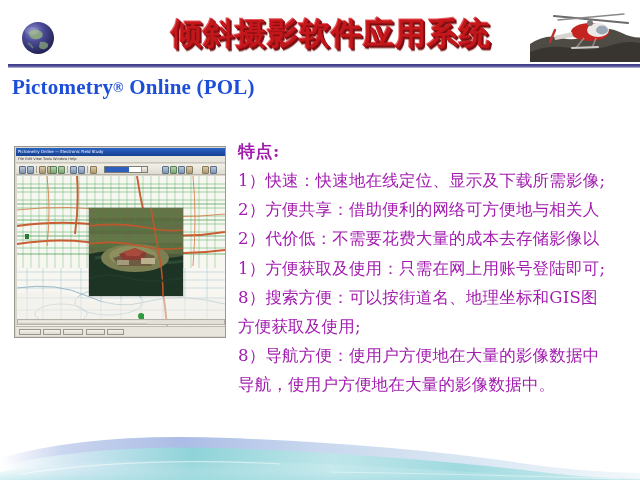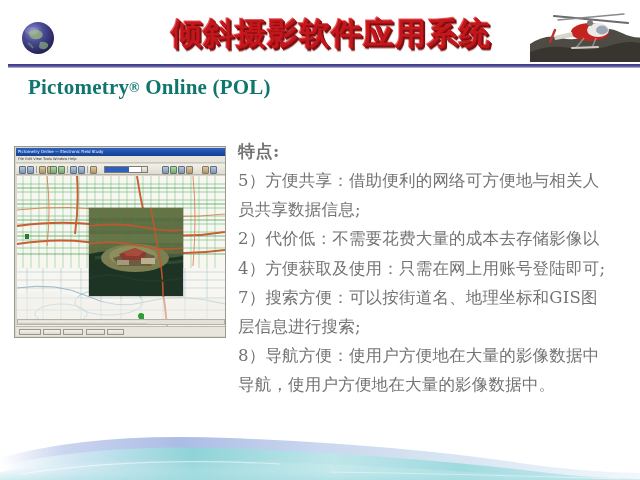--- a/index.html
+++ b/index.html
@@ -62,25 +62,25 @@
   #header-rule {
     position: absolute;
     left: 0; top: 64px;
     width: 640px; height: 4px;
     background: linear-gradient(to bottom, #3e3c86 0%, #4a4793 45%, #7d7ab5 75%, #cfcde4 100%);
   }
 
   
   #subtitle {
     position: absolute;
-    left: 28px; top: 75px;
+    left: 12px; top: 75px;
     font-family: "Liberation Serif", "DejaVu Serif", serif;
     font-weight: bold;
     font-size: 21px;
-    color: #0f766e;
+    color: #1d4ed8;
     letter-spacing: .2px;
     white-space: nowrap;
   }
   #subtitle .reg {
     font-size: 14px;
     vertical-align: 2px;
   }
 
   
   #app-screenshot {
@@ -216,21 +216,21 @@
     width: 128px; height: 3px;
     background: linear-gradient(to bottom,#f6f4ec,#c9c6bc);
   }
 
   
   #feature-block {
     position: absolute;
     left: 238px; top: 138px;
     width: 396px;
     font-family: "DejaVu Serif", "Liberation Serif", serif;
-    color: #737373;
+    color: #a21caf;
   }
   #feature-heading {
     font-size: 17px;
     font-weight: bold;
     line-height: 26px;
     margin-bottom: 2px;
     letter-spacing: .5px;
   }
   .feature-line {
     font-size: 16.5px;
@@ -415,26 +415,26 @@
     <span class="sb-btn" style="left:3px;width:22px;"></span>
     <span class="sb-btn" style="left:27px;width:18px;"></span>
     <span class="sb-btn" style="left:47px;width:20px;"></span>
     <span class="sb-btn" style="left:70px;width:19px;"></span>
     <span class="sb-btn" style="left:91px;width:17px;"></span>
   </div>
 </div>
 
 <div id="feature-block">
   <div id="feature-heading">特点:</div>
-  <div class="feature-line">5）方便共享：借助便利的网络可方便地与相关人</div>
-  <div class="feature-line">员共享数据信息;</div>
+  <div class="feature-line">1）快速：快速地在线定位、显示及下载所需影像;</div>
+  <div class="feature-line">2）方便共享：借助便利的网络可方便地与相关人</div>
   <div class="feature-line">2）代价低：不需要花费大量的成本去存储影像以</div>
-  <div class="feature-line">4）方便获取及使用：只需在网上用账号登陆即可;</div>
-  <div class="feature-line">7）搜索方便：可以按街道名、地理坐标和GIS图</div>
-  <div class="feature-line">层信息进行搜索;</div>
+  <div class="feature-line">1）方便获取及使用：只需在网上用账号登陆即可;</div>
+  <div class="feature-line">8）搜索方便：可以按街道名、地理坐标和GIS图</div>
+  <div class="feature-line">方便获取及使用;</div>
   <div class="feature-line">8）导航方便：使用户方便地在大量的影像数据中</div>
   <div class="feature-line">导航，使用户方便地在大量的影像数据中。</div>
 </div>
 
 <div id="earth-curve">
   <svg width="640" height="64" viewBox="0 0 640 64" preserveAspectRatio="none">
     <defs>
       <linearGradient id="eg1" x1="0" y1="0" x2="1" y2="0">
         <stop offset="0%" stop-color="#ffffff"></stop>
         <stop offset="12%" stop-color="#cfe6f2"></stop>

